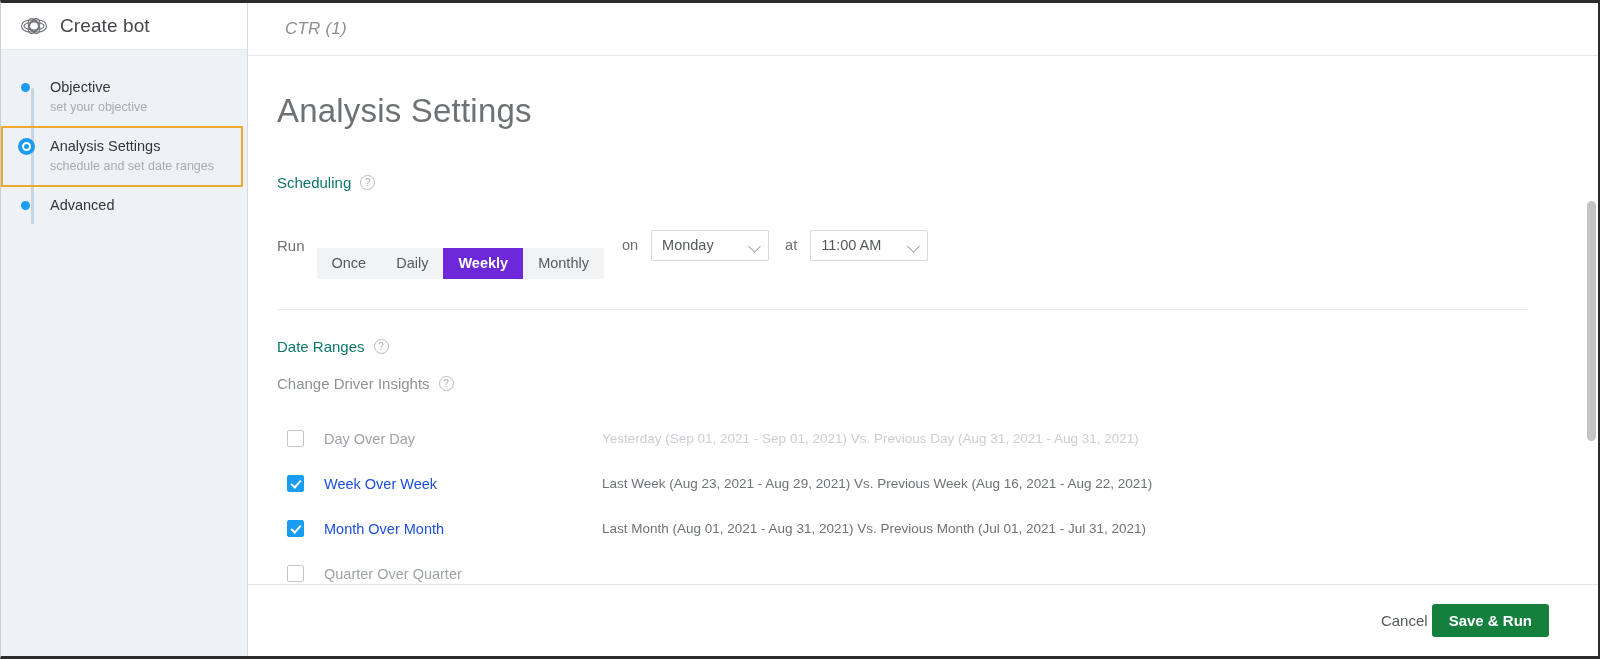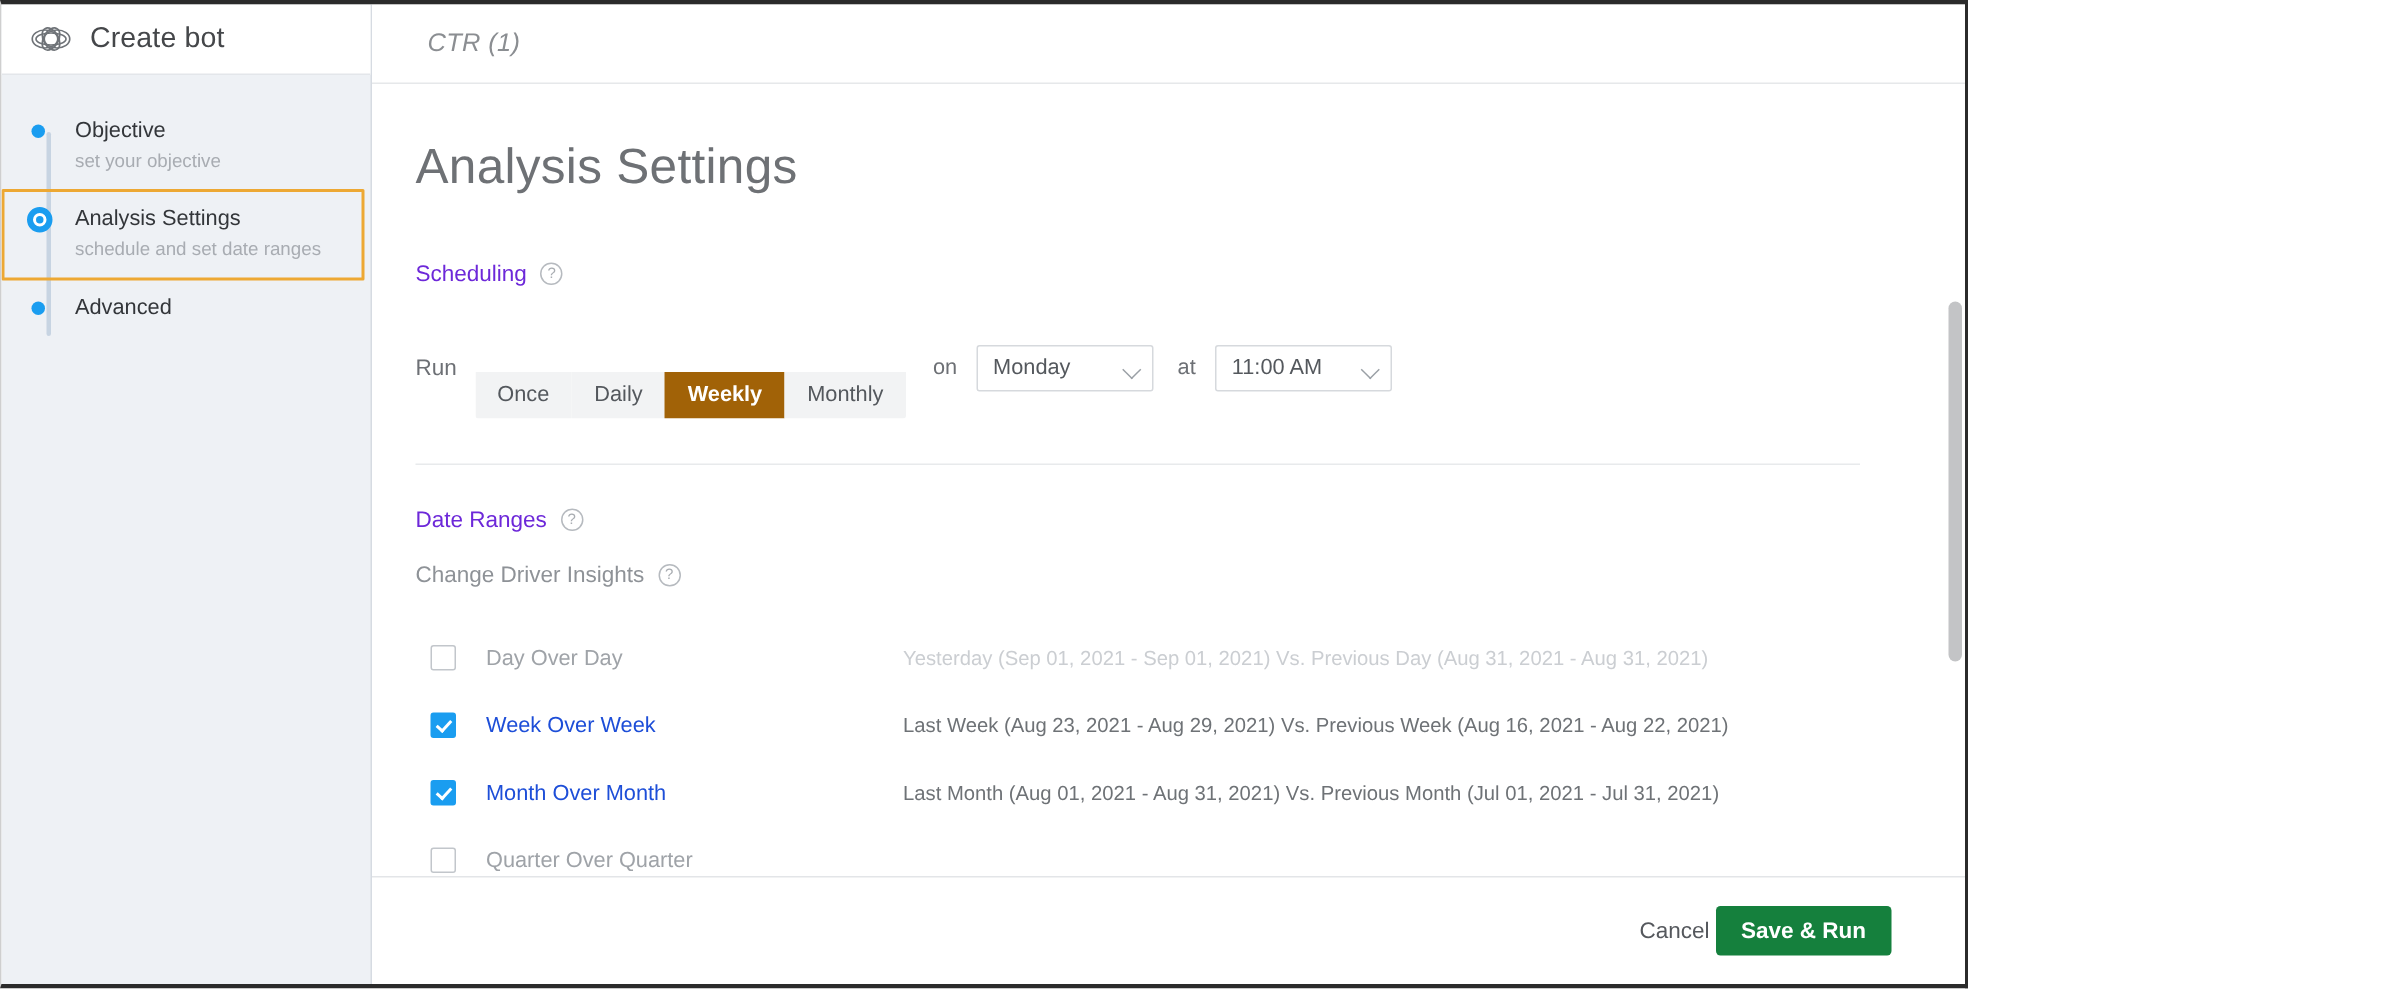--- a/index.html
+++ b/index.html
@@ -7,21 +7,21 @@
   html, body {
     margin: 0; padding: 0;
     width: 1600px; height: 659px;
     overflow: hidden;
     background: #ffffff;
     font-family: "Liberation Sans", sans-serif;
   }
 
   .app {
     position: relative;
-    width: 1312px; height: 659px;
+    width: 1600px; height: 659px;
     background: #ffffff;
     border-top: 3px solid #2b2b2b;
     border-bottom: 3px solid #2b2b2b;
     border-left: 1px solid #cfcfcf;
     border-right: 2px solid #2b2b2b;
     display: flex;
     overflow: hidden;
   }
 
   
@@ -169,21 +169,21 @@
   }
 
   .sec-head {
     display: flex;
     align-items: center;
     gap: 9px;
     margin-bottom: 20px;
   }
   .sec-label {
     font-size: 15px;
-    color: #6d28d9;
+    color: #0f766e;
     font-weight: 400;
   }
   .help-icon {
     width: 15px; height: 15px;
     border-radius: 50%;
     border: 1px solid #b6babf;
     color: #a9adb2;
     font-size: 10px;
     line-height: 13px;
     text-align: center;
@@ -215,21 +215,21 @@
     font-size: 14.5px;
     padding: 0 15px;
     height: 31px;
     line-height: 31px;
     border: none;
     cursor: pointer;
     font-family: inherit;
     margin-top: 37px;
   }
   .seg.active {
-    background: #a16207;
+    background: #6d28d9;
     color: #ffffff;
     font-weight: 700;
   }
   .mid-label {
     font-size: 14.5px;
     color: #6d7075;
     margin: 0 13px 0 18px;
   }
   .mid-label.at { margin: 0 13px 0 16px; }
 

